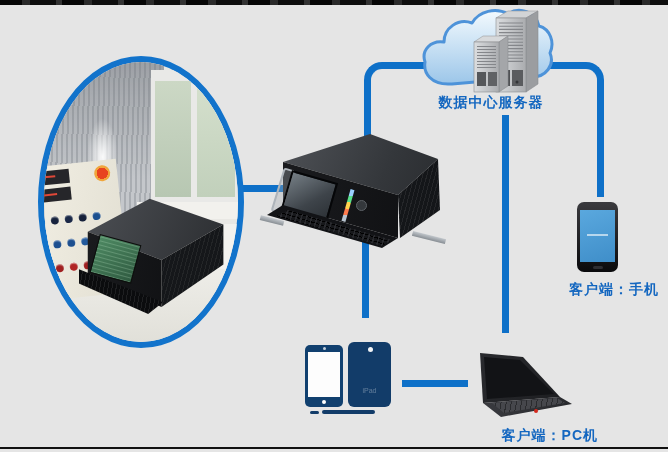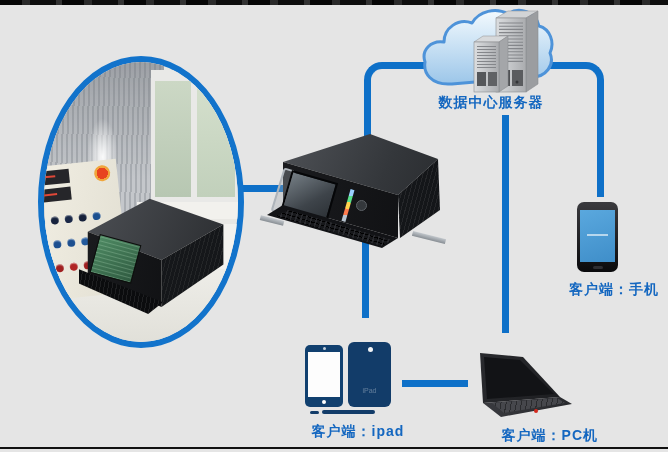--- a/index.html
+++ b/index.html
@@ -251,21 +251,20 @@
       <div class="abs tab-front-screen"></div>
       <div class="abs tab-front-home"></div>
     </div>
     <div class="abs tab-back">
       <div class="abs tab-back-cam"></div>
       <div class="abs tab-back-text">iPad</div>
     </div>
     <div class="abs stylus-nib"></div>
     <div class="abs stylus-bar"></div>
   </div>
-  <div class="label lbl-ipad">客户端：ipad</div>
 
   <div class="abs laptop">
     <div class="face lap-lid"></div>
     <div class="face lap-screen"></div>
     <div class="face lap-base"></div>
     <div class="face lap-kb"></div>
     <div class="abs lap-dot"></div>
   </div>
   <div class="label lbl-pc">客户端：PC机</div>
 

